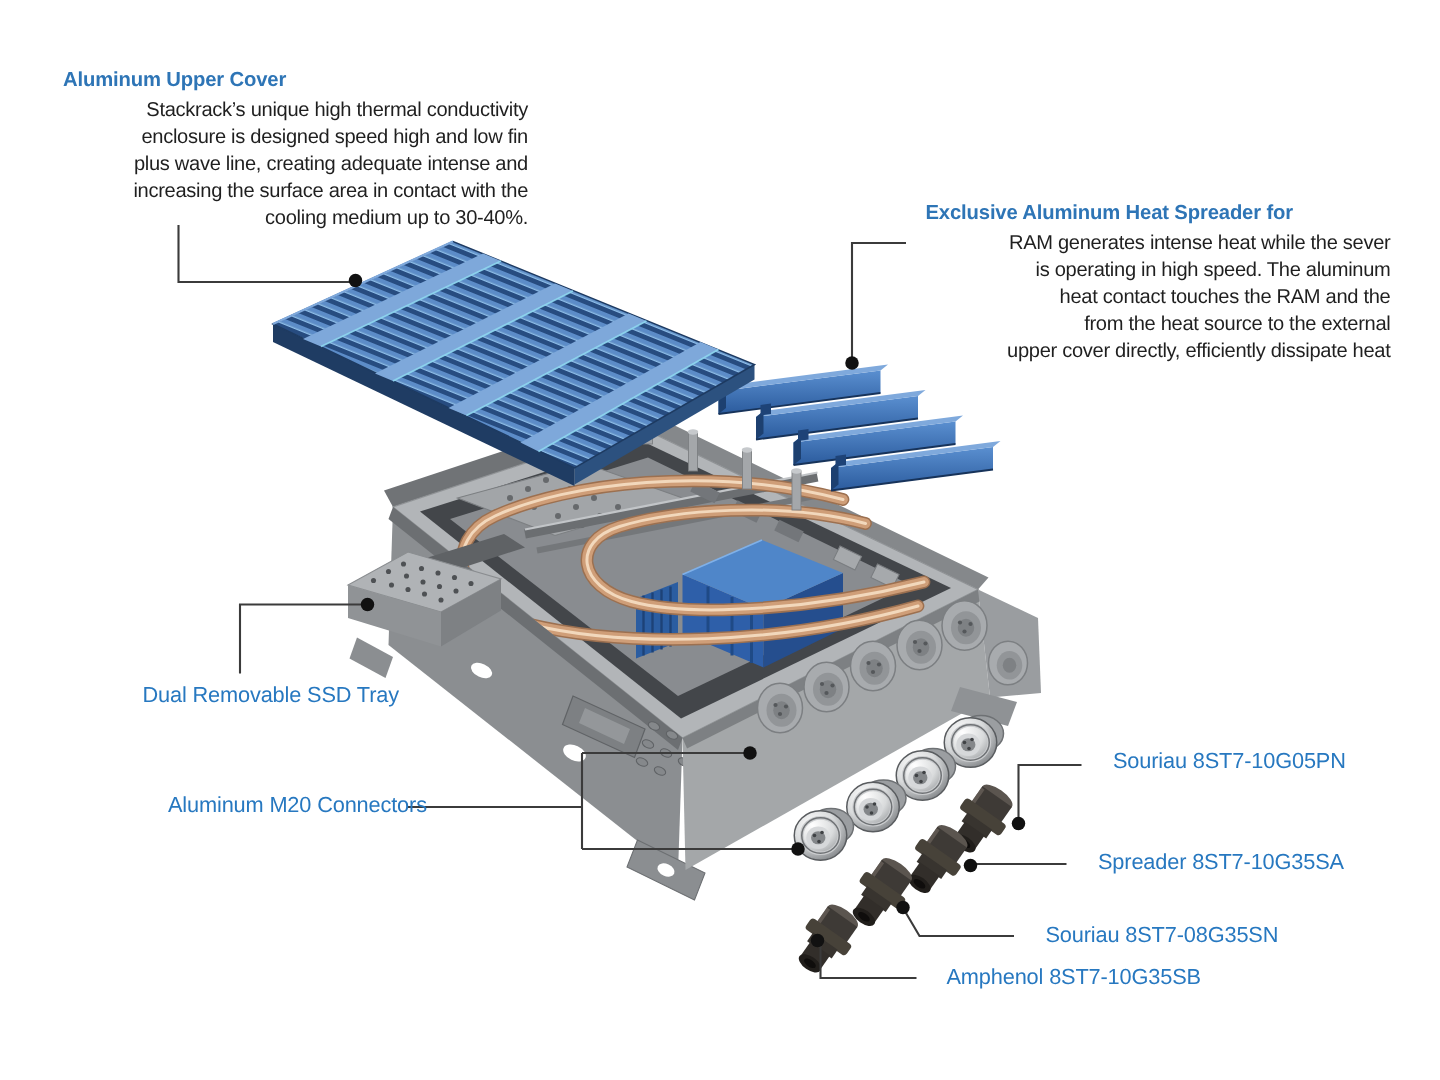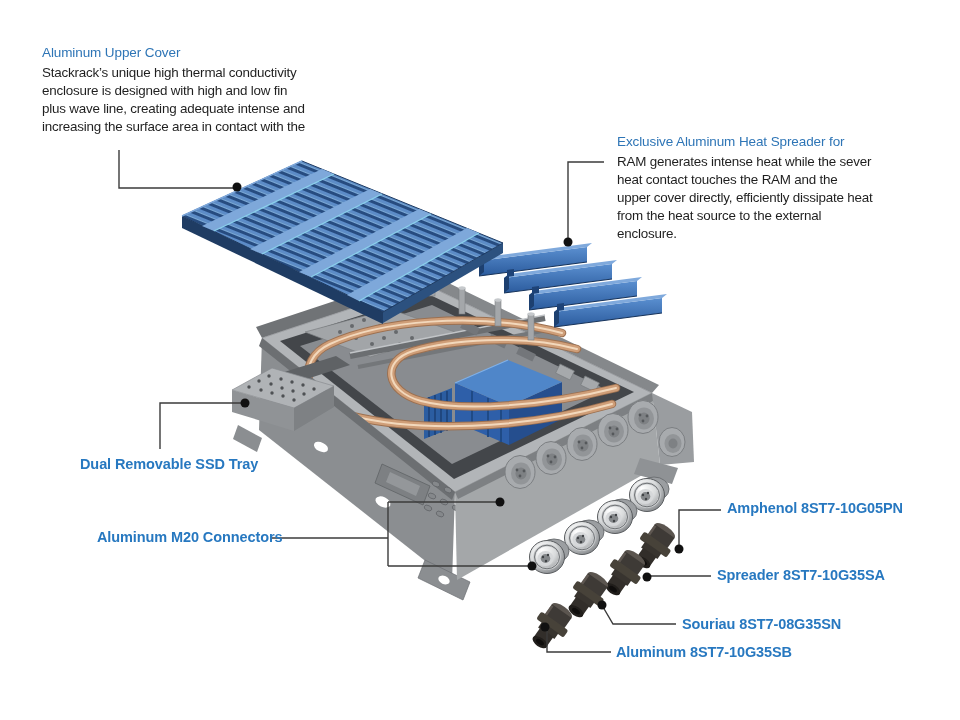--- a/index.html
+++ b/index.html
@@ -4,31 +4,31 @@
 <style>
   html,body{margin:0;padding:0;}
   body{
     width:960px;height:720px;position:relative;overflow:hidden;
     background:var(--background, #ffffff);
     font-family:"Liberation Sans", sans-serif;
   }
   .stage-svg{position:absolute;left:0;top:0;z-index:1;}
   .textblock{position:absolute;z-index:2;}
   .tb-title{
-    color:var(--heading-blue,#2E75B6);font-weight:normal;font-size:13.5px;
+    color:var(--heading-blue,#2E75B6);font-weight:bold;font-size:13.5px;
     line-height:17px;letter-spacing:-0.1px;
   }
   .tb-body{margin-top:3px;}
   .tb-line{
     color:var(--body-text,#1F1F1F);font-size:13.4px;line-height:18px;
-    letter-spacing:-0.2px;white-space:nowrap;
+    letter-spacing:-0.2px;white-space:nowrap;text-align:right;
   }
   .part-label{
     position:absolute;z-index:2;color:var(--label-blue,#2778C0);
-    font-weight:bold;font-size:14.5px;letter-spacing:-0.1px;white-space:nowrap;
+    font-weight:normal;font-size:14.5px;letter-spacing:-0.1px;white-space:nowrap;margin-left:15px;
   }
 </style>
 </head>
 <body>
 
 <svg class="stage-svg" width="960" height="720" viewBox="0 0 960 720">
   <defs>
     <pattern id="fins" width="7" height="7" patternUnits="userSpaceOnUse" patternTransform="rotate(22)">
       <rect width="7" height="7" fill="#274c80"></rect>
       <rect y="0" width="7" height="2.8" fill="#5c8cc8"></rect>
@@ -427,35 +427,36 @@
     <circle cx="647" cy="577" r="4.5"></circle>
     <circle cx="602" cy="605" r="4.5"></circle>
     <circle cx="545" cy="627" r="4.5"></circle>
   </g>
 </svg>
 
 <div class="textblock" style="left:42px;top:44px;width:310px">
   <div class="tb-title">Aluminum Upper Cover</div>
   <div class="tb-body">
     <div class="tb-line">Stackrack’s unique high thermal conductivity</div>
-    <div class="tb-line">enclosure is designed with high and low fin</div>
+    <div class="tb-line">enclosure is designed speed high and low fin</div>
     <div class="tb-line">plus wave line, creating adequate intense and</div>
     <div class="tb-line">increasing the surface area in contact with the</div>
+    <div class="tb-line">cooling medium up to 30-40%.</div>
   </div>
 </div>
 
 <div class="textblock" style="left:617px;top:133px;width:310px">
   <div class="tb-title">Exclusive Aluminum Heat Spreader for</div>
   <div class="tb-body">
     <div class="tb-line">RAM generates intense heat while the sever</div>
+    <div class="tb-line">is operating in high speed. The aluminum</div>
     <div class="tb-line">heat contact touches the RAM and the</div>
+    <div class="tb-line">from the heat source to the external</div>
     <div class="tb-line">upper cover directly, efficiently dissipate heat</div>
-    <div class="tb-line">from the heat source to the external</div>
-    <div class="tb-line">enclosure.</div>
   </div>
 </div>
 
 <div class="part-label" style="left:80px;top:456px">Dual Removable SSD Tray</div>
 <div class="part-label" style="left:97px;top:529px">Aluminum M20 Connectors</div>
-<div class="part-label" style="left:727px;top:500px">Amphenol 8ST7-10G05PN</div>
+<div class="part-label" style="left:727px;top:500px">Souriau 8ST7-10G05PN</div>
 <div class="part-label" style="left:717px;top:567px">Spreader 8ST7-10G35SA</div>
 <div class="part-label" style="left:682px;top:616px">Souriau 8ST7-08G35SN</div>
-<div class="part-label" style="left:616px;top:644px">Aluminum 8ST7-10G35SB</div>
+<div class="part-label" style="left:616px;top:644px">Amphenol 8ST7-10G35SB</div>
 
 </body></html>

